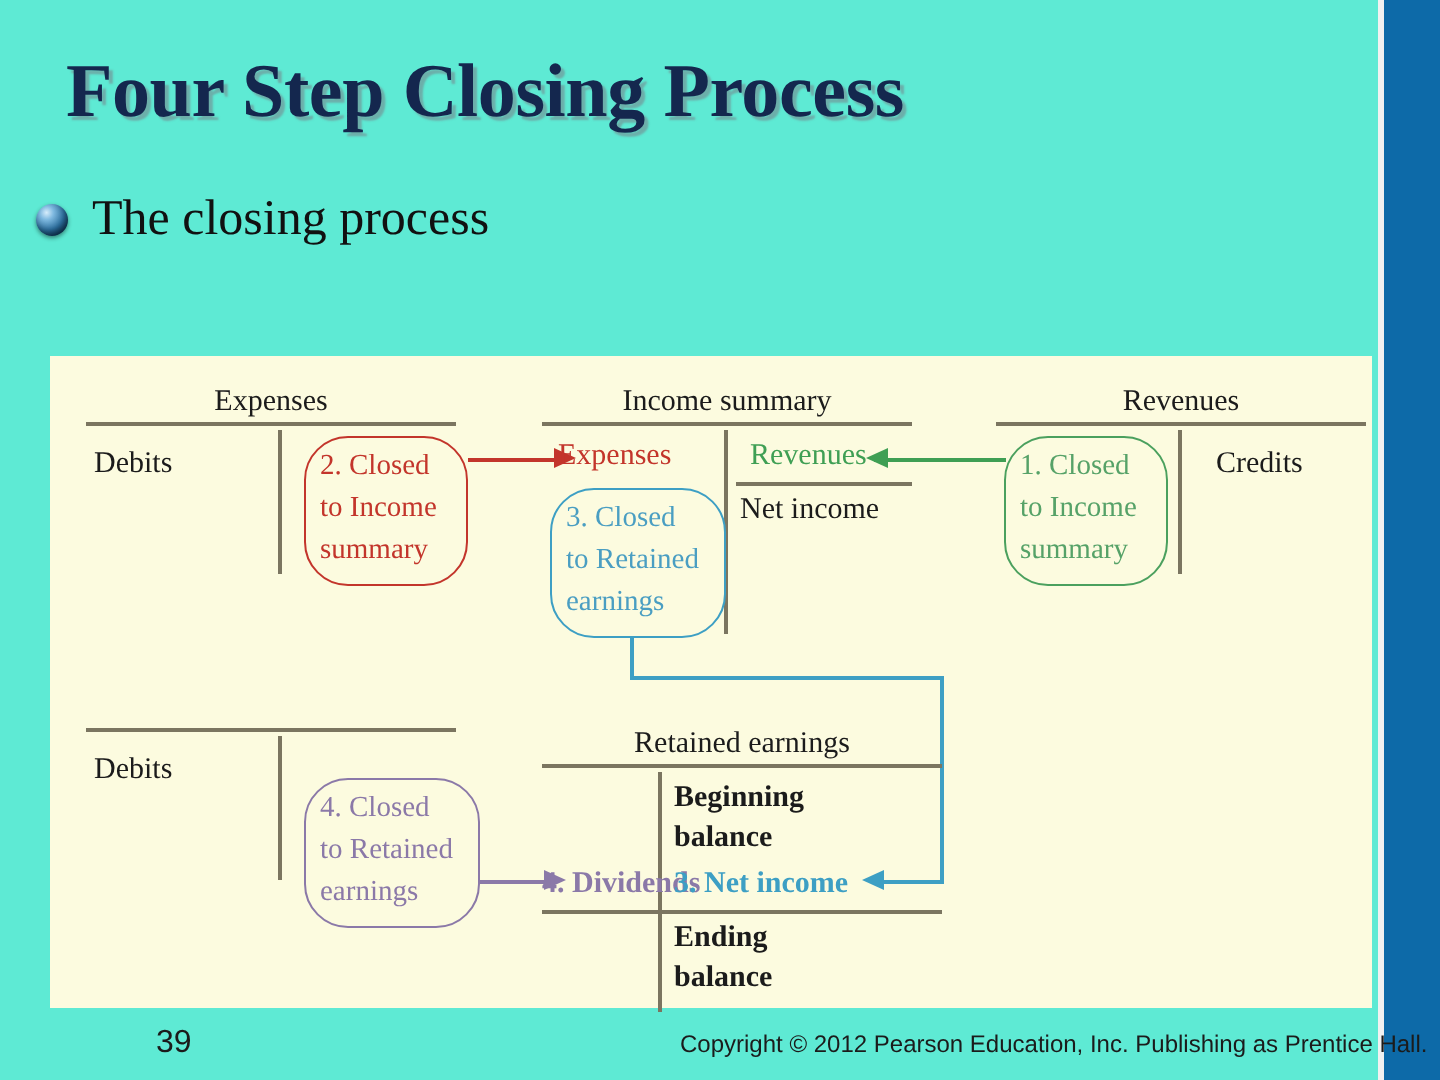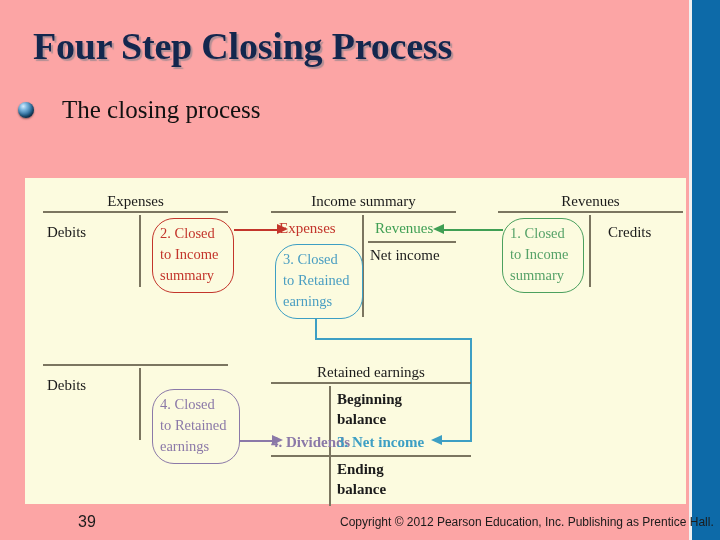--- a/index.html
+++ b/index.html
@@ -10,21 +10,21 @@
     width: 720px;
     height: 540px;
     overflow: hidden;
     background: #f1f1f1;
     font-family: "Liberation Serif", serif;
     position: relative;
   }
   #slide {
     position: absolute;
     inset: 0;
-    background: #fca5a5;
+    background: #5eead4;
   }
   
   .edge-bar {
     position: absolute;
     top: 0;
     right: 0;
     width: 28px;
     height: 540px;
     background: #0d6aa8;
   }
@@ -50,21 +50,21 @@
     white-space: nowrap;
   }
 
   
   .bullet-row {
     position: absolute;
     left: 18px;
     top: 96px;
     display: flex;
     align-items: center;
-    gap: 28px;
+    gap: 12px;
   }
   .bullet-sphere {
     width: 16px;
     height: 16px;
     border-radius: 50%;
     background:
       radial-gradient(circle at 33% 27%, #d6ecfb 0%, #7fb9e0 22%, #2d6f9e 55%, #0f3a5e 80%, #123a58 100%);
     box-shadow: 0 1px 2px rgba(0,0,0,0.45), inset -1px -2px 3px rgba(0,0,0,0.35);
     flex: 0 0 auto;
   }

